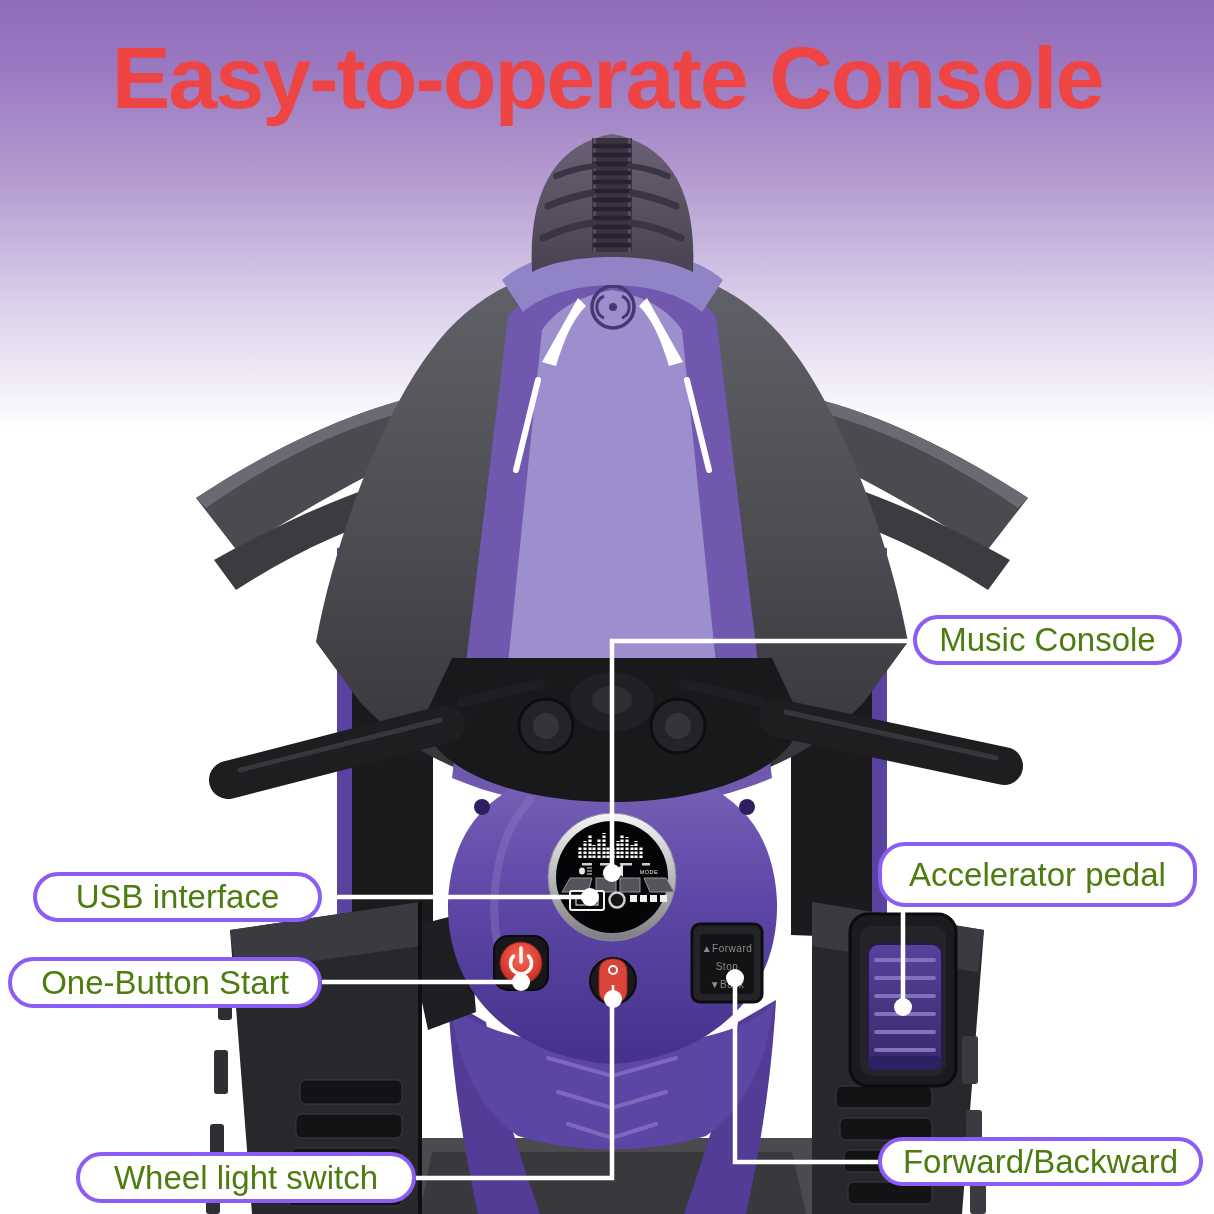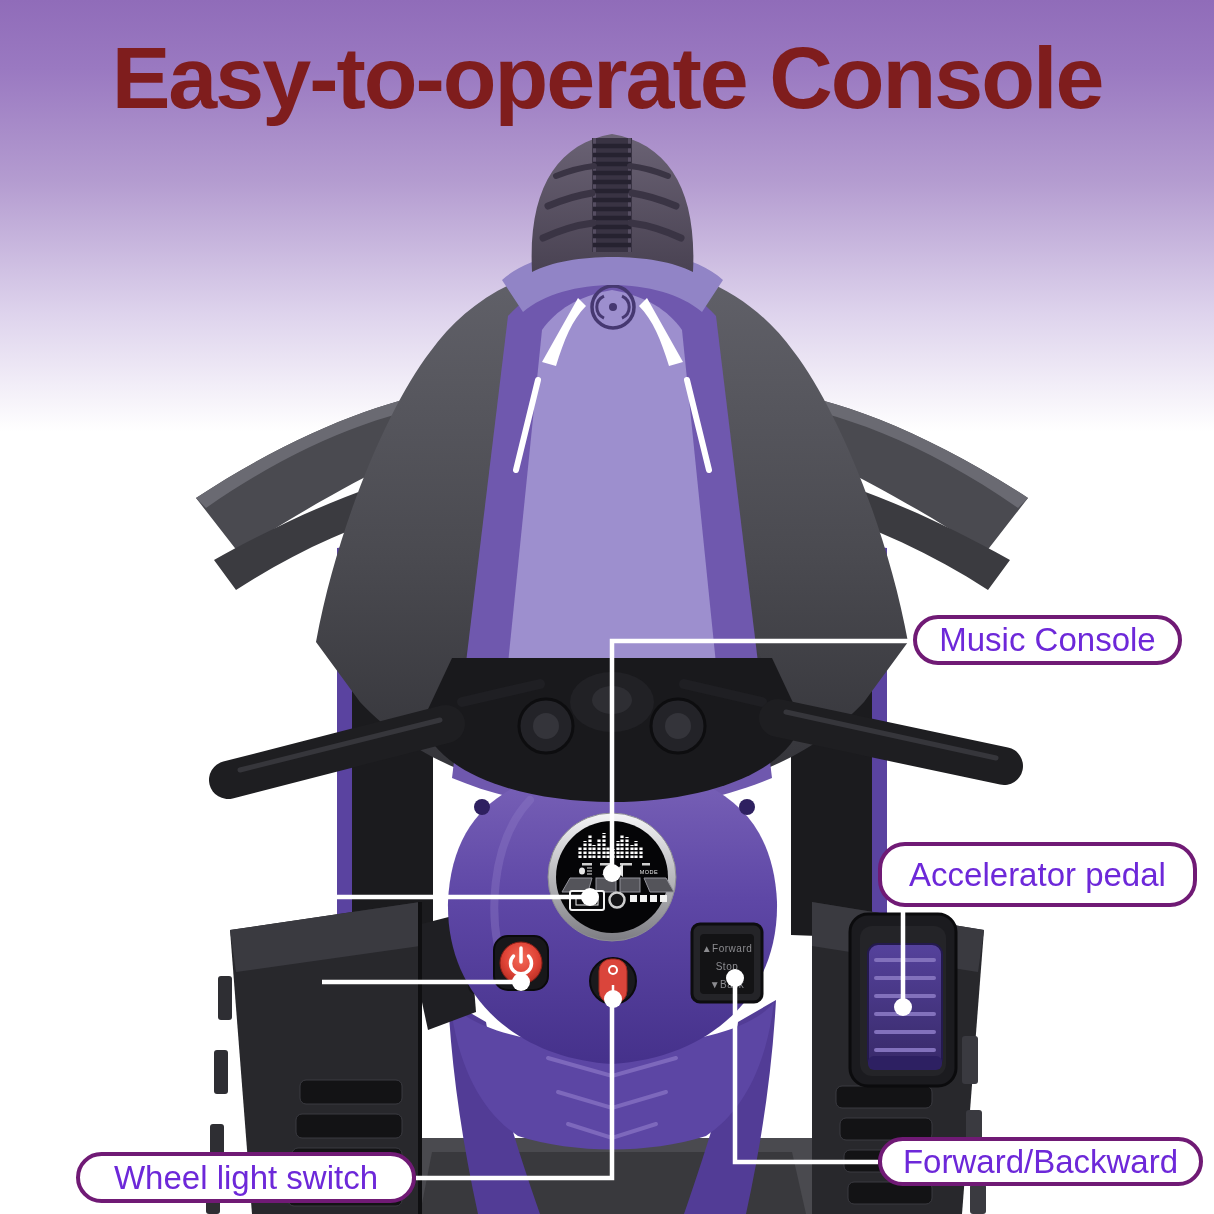--- a/index.html
+++ b/index.html
@@ -6,28 +6,28 @@
   .stage{
     position:relative;width:1214px;height:1214px;overflow:hidden;
     background:#ffffff;font-family:"Liberation Sans",sans-serif;
   }
   .header-gradient{
     position:absolute;left:0;top:0;width:1214px;height:432px;
     background:linear-gradient(180deg,#906cb9 0%,#9a79c1 16%,#b49cd0 42%,#ddd2ec 72%,#ffffff 100%);
   }
   .page-title{
     position:absolute;left:0;top:30px;width:1214px;text-align:center;
-    font-size:88px;font-weight:bold;color:#7f1d1d;letter-spacing:-2px;line-height:1.1;
+    font-size:88px;font-weight:bold;color:#ef4444;letter-spacing:-2px;line-height:1.1;
     white-space:nowrap;
   }
   .bike-svg{position:absolute;left:0;top:0;width:1214px;height:1214px;}
   .pill{
     position:absolute;display:flex;align-items:center;justify-content:center;
-    background:#ffffff;border:4px solid #701a75;border-radius:27px;
-    font-size:33px;color:#6d28d9;white-space:nowrap;box-sizing:border-box;
+    background:#ffffff;border:4px solid #8b5cf6;border-radius:27px;
+    font-size:33px;color:#4d7c0f;white-space:nowrap;box-sizing:border-box;
   }
   .pill-music{left:913px;top:615px;width:269px;height:50px;}
   .pill-usb{left:33px;top:872px;width:289px;height:50px;}
   .pill-start{left:8px;top:957px;width:314px;height:51px;}
   .pill-accel{left:878px;top:842px;width:319px;height:65px;}
   .pill-wheel{left:76px;top:1152px;width:340px;height:51px;}
   .pill-fb{left:878px;top:1137px;width:325px;height:49px;}
   .fb-text{font-size:10px;fill:#8c8c90;letter-spacing:0.5px;}
 </style>
 </head>
@@ -330,17 +330,19 @@
       <circle cx="612" cy="873" r="9"></circle>
       <circle cx="590" cy="897" r="9"></circle>
       <circle cx="521" cy="982" r="9"></circle>
       <circle cx="613" cy="999" r="9"></circle>
       <circle cx="735" cy="978" r="9"></circle>
       <circle cx="903" cy="1007" r="9"></circle>
     </g>
   </svg>
 
   <div class="pill pill-music">Music Console</div>
+  <div class="pill pill-usb">USB interface</div>
+  <div class="pill pill-start">One-Button Start</div>
   <div class="pill pill-accel">Accelerator pedal</div>
   <div class="pill pill-fb">Forward/Backward</div>
   <div class="pill pill-wheel">Wheel light switch</div>
 
 </div>
 
 </body></html>

